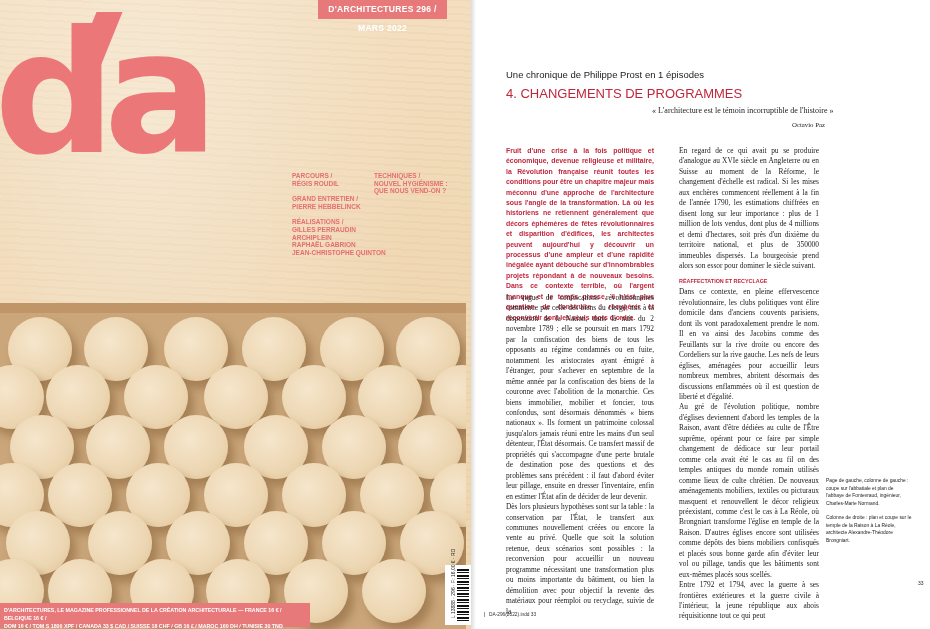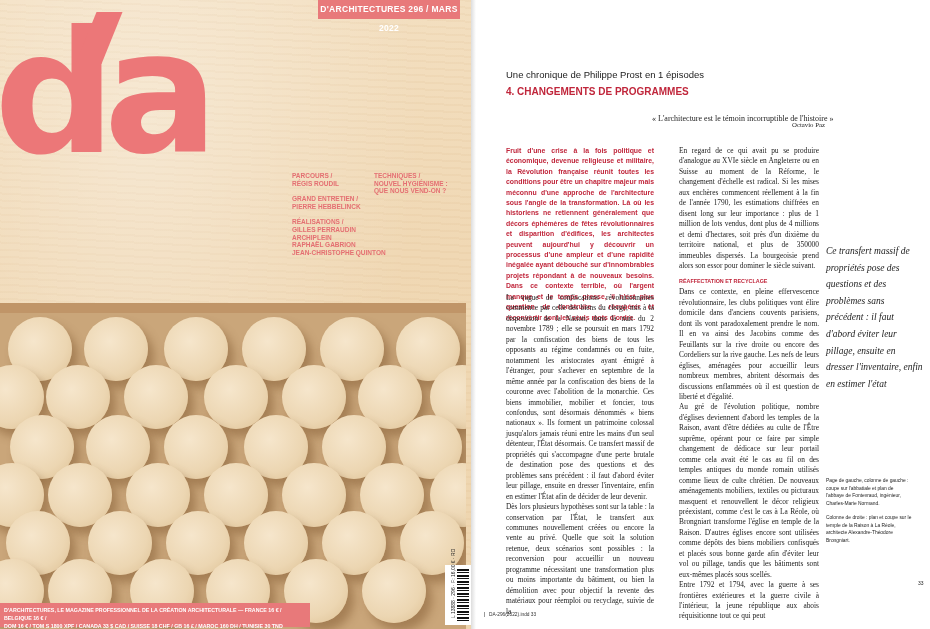--- a/index.html
+++ b/index.html
@@ -2,43 +2,43 @@
 <html><head>
 <meta charset="utf-8">
 <style>
   html,body{margin:0;padding:0;}
   body{width:930px;height:629px;overflow:hidden;background:#fff;position:relative;font-family:"Liberation Sans",sans-serif;}
   .cover{position:absolute;left:0;top:0;width:471px;height:629px;overflow:hidden;
     background:
       radial-gradient(ellipse at 30% 20%, rgba(255,255,255,.35), transparent 60%),
       repeating-linear-gradient(3deg, rgba(210,170,120,.10) 0 2px, transparent 2px 7px),
       linear-gradient(180deg,#f3dfc0 0%,#f0d8b4 40%,#eed5ae 100%);}
-  .masthead-band{position:absolute;left:318px;top:0;width:142px;height:19px;background:#e8797a;color:#fff;font-size:8.5px;letter-spacing:.3px;line-height:19px;text-align:center;font-weight:bold;}
+  .masthead-band{position:absolute;left:318px;top:0;width:129px;height:19px;background:#e8797a;color:#fff;font-size:8.5px;letter-spacing:.3px;line-height:19px;text-align:center;font-weight:bold;}
   .logo{position:absolute;left:-6px;top:18px;color:#ec7778;font-family:"DejaVu Sans",sans-serif;font-weight:bold;font-size:170px;line-height:150px;letter-spacing:-12px;}
   .logo-accent{position:absolute;left:92px;top:-6px;width:26px;height:52px;background:#ec7778;transform:skewX(-22deg);}
   .dossier{position:absolute;left:168px;top:172px;color:#e46f72;font-weight:bold;font-size:11.5px;line-height:11px;}
   .col2{position:absolute;left:292px;top:172px;color:#e46f72;font-weight:bold;font-size:6.5px;line-height:7.6px;}
   .col3{position:absolute;left:374px;top:172px;color:#e46f72;font-weight:bold;font-size:6.5px;line-height:7.6px;}
   .col2 .gap{height:8px;}
   .photo{position:absolute;left:0;top:303px;width:466px;height:326px;background:#caa67a;overflow:hidden;}
   .photo .top-edge{position:absolute;left:0;top:0;width:100%;height:10px;background:#c09568;}
   .cyl{position:absolute;width:64px;height:64px;border-radius:50%;
     background:radial-gradient(circle at 40% 38%,#f6e6cc 0%,#ecd6b2 60%,#dcbf92 100%);
     box-shadow:6px 8px 10px rgba(120,80,40,.45);}
   .bottom-band{position:absolute;left:0;top:603px;width:310px;height:24px;background:#e8797a;color:#fff;font-size:5.3px;line-height:8px;padding:3px 4px;box-sizing:border-box;font-weight:bold;}
   .barcode{position:absolute;left:445px;top:565px;width:26px;height:60px;background:#fff;}
   .barcode .bars{position:absolute;left:12px;top:4px;width:12px;height:52px;background:repeating-linear-gradient(180deg,#111 0 2px,#fff 2px 3px,#111 3px 4px,#fff 4px 6px);}
   .barcode .code{position:absolute;left:-16px;top:26px;transform:rotate(-90deg);font-size:5px;white-space:nowrap;color:#222;width:48px;}
   .spine{position:absolute;left:471px;top:0;width:5px;height:629px;background:linear-gradient(90deg,#ddd,#fff);}
 
   .page{position:absolute;left:476px;top:0;width:454px;height:629px;background:#fff;}
   .title{position:absolute;left:30px;top:47px;font-size:15.5px;color:#222;font-family:"DejaVu Sans",sans-serif;letter-spacing:-.2px;}
   .subtitle{position:absolute;left:30px;top:69px;font-size:9.5px;color:#222;font-family:"Liberation Sans",sans-serif;}
-  .section{position:absolute;left:30px;top:86px;font-size:10px;color:#c0263b;font-weight:bold;}
-  .quote{position:absolute;left:176px;top:106px;font-size:8px;color:#222;font-family:"Liberation Serif",serif;margin-top:8px;}
+  .section{position:absolute;left:30px;top:86px;font-size:13px;color:#c0263b;font-weight:normal;}
+  .quote{position:absolute;left:176px;top:106px;font-size:8px;color:#222;font-family:"Liberation Serif",serif;}
   .quote-author{position:absolute;left:316px;top:121px;font-size:6.8px;color:#222;font-family:"Liberation Serif",serif;}
   .lead{position:absolute;left:30px;top:146px;width:148px;font-size:6.9px;line-height:10.4px;color:#c0263b;font-weight:bold;text-align:justify;}
   .body1{position:absolute;left:30px;top:293px;width:148px;font-size:7.4px;line-height:10.45px;color:#222;font-family:"Liberation Serif",serif;text-align:justify;}
   .body2{position:absolute;left:203px;top:146px;width:140px;font-size:7.4px;line-height:10.45px;color:#222;font-family:"Liberation Serif",serif;text-align:justify;}
   .body1 p,.body2 p,.lead p{margin:0;}
   .subhead{font-size:5.4px;color:#c0263b;font-weight:bold;font-family:"Liberation Sans",sans-serif;margin:6px 0 2px 0;line-height:8px;}
   .pullquote{position:absolute;left:350px;top:243px;width:98px;font-size:9.5px;line-height:16.6px;color:#222;font-family:"Liberation Serif",serif;font-style:italic;}
   .caption{position:absolute;left:350px;top:477px;width:86px;font-size:4.9px;line-height:7.5px;color:#222;}
   .caption p{margin:0 0 7px 0;}
   .pagenum{position:absolute;left:442px;top:580px;font-size:5px;color:#222;}
@@ -146,21 +146,20 @@
   </div>
 
   <div class="body2">
     <p>En regard de ce qui avait pu se produire d'analogue au XVIe siècle en Angleterre ou en Suisse au moment de la Réforme, le changement d'échelle est radical. Si les mises aux enchères commencent réellement à la fin de l'année 1790, les estimations chiffrées en disent long sur leur importance : plus de 1 million de lots vendus, dont plus de 4 millions et demi d'hectares, soit près d'un dixième du territoire national, et plus de 350000 immeubles dispersés. La bourgeoisie prend alors son essor pour dominer le siècle suivant.</p>
     <div class="subhead">RÉAFFECTATION ET RECYCLAGE</div>
     <p>Dans ce contexte, en pleine effervescence révolutionnaire, les clubs politiques vont élire domicile dans d'anciens couvents parisiens, dont ils vont paradoxalement prendre le nom. Il en va ainsi des Jacobins comme des Feuillants sur la rive droite ou encore des Cordeliers sur la rive gauche. Les nefs de leurs églises, aménagées pour accueillir leurs nombreux membres, abritent désormais des discussions enflammées où il est question de liberté et d'égalité.</p>
     <p>Au gré de l'évolution politique, nombre d'églises deviennent d'abord les temples de la Raison, avant d'être dédiées au culte de l'Être suprême, opérant pour ce faire par simple changement de dédicace sur leur portail comme cela avait été le cas au fil on des temples antiques du monde romain utilisés comme lieux de culte chrétien. De nouveaux aménagements mobiliers, textiles ou picturaux masquent et renouvellent le décor religieux préexistant, comme c'est le cas à La Réole, où Brongniart transforme l'église en temple de la Raison. D'autres églises encore sont utilisées comme dépôts des biens mobiliers confisqués et placés sous bonne garde afin d'éviter leur vol ou pillage, tandis que les bâtiments sont eux-mêmes placés sous scellés.</p>
     <p>Entre 1792 et 1794, avec la guerre à ses frontières extérieures et la guerre civile à l'intérieur, la jeune république aux abois réquisitionne tout ce qui peut</p>
   </div>
 
-  <div class="pullquote">Ce transfert massif de propriétés pose des questions et des problèmes sans précédent : il faut d'abord éviter leur pillage, ensuite en dresser l'inventaire, enfin en estimer l'état</div>
 
   <div class="caption">
     <p>Page de gauche, colonne de gauche : coupe sur l'abbatiale et plan de l'abbaye de Fontevraud, ingénieur, Charles-Marie Normand.</p>
     <p>Colonne de droite : plan et coupe sur le temple de la Raison à La Réole, architecte Alexandre-Théodore Brongniart.</p>
   </div>
 
   <div class="pagenum">33</div>
   <div class="slug">DA-296(2022).indd 33</div>
 </div>
 

